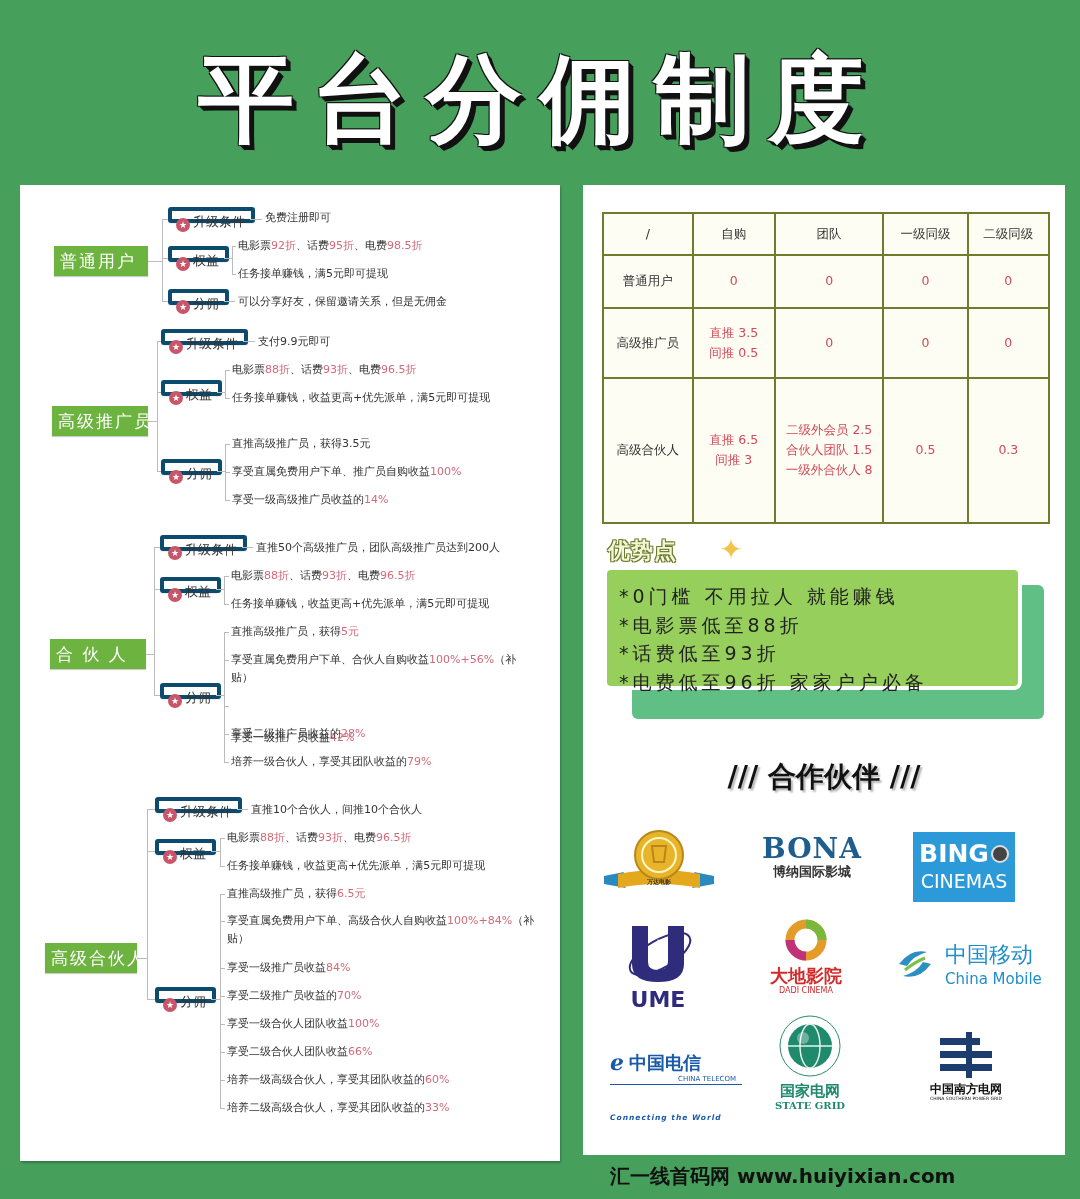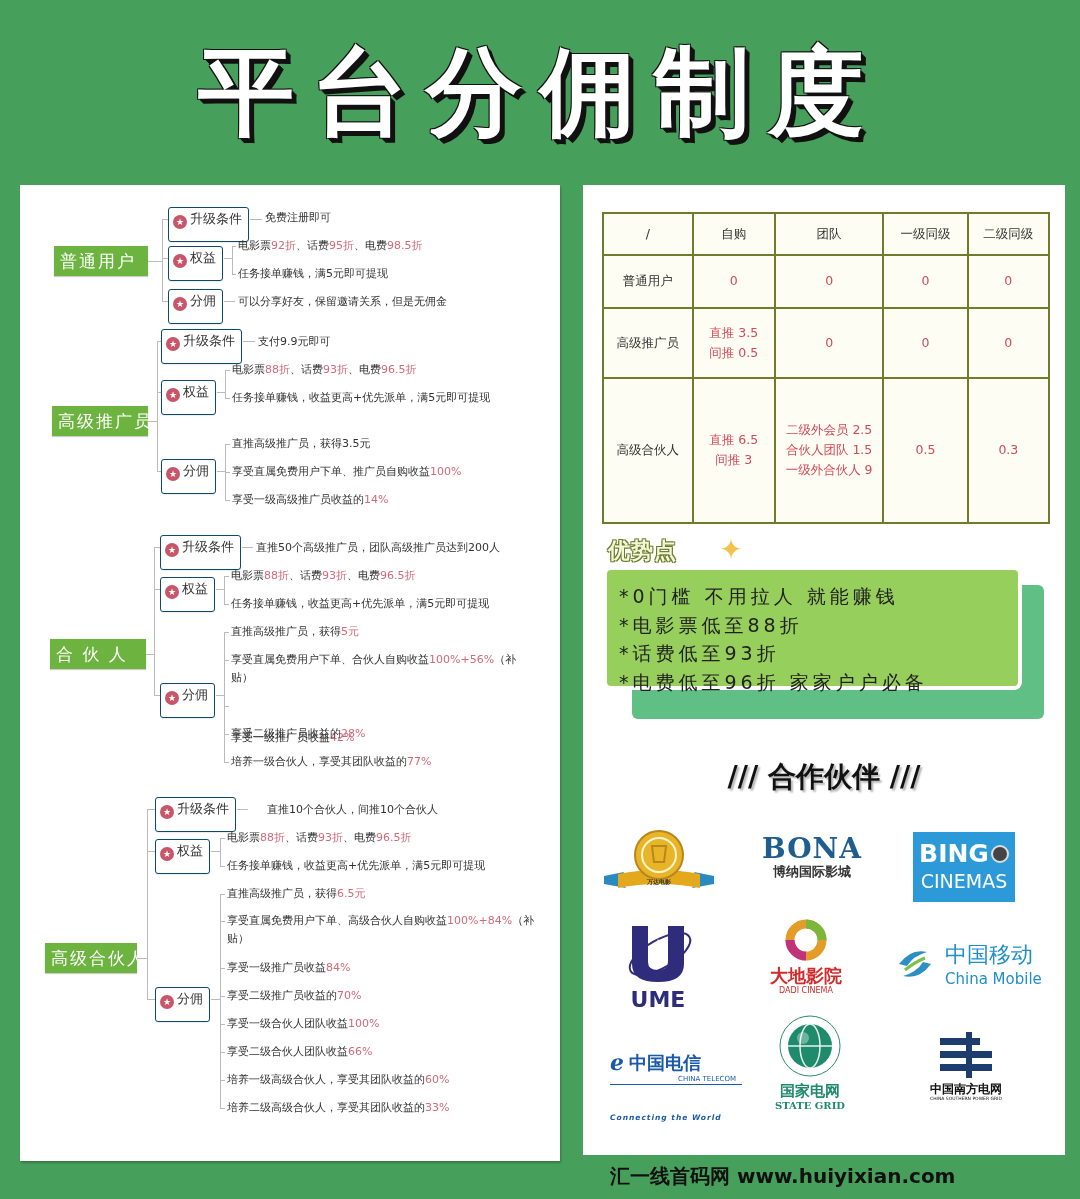--- a/index.html
+++ b/index.html
@@ -10,41 +10,41 @@
     position: relative;
     color: #333;
   }
   .title {
     position: absolute; left: 0; top: 40px; width: 1080px; height: 120px;
     text-align: center;
     font-size: 96px; font-weight: bold; color: #fff;
     letter-spacing: 18px;
     line-height: 120px;
     text-shadow: 4px 4px 0 #111, 3px 3px 0 #111, 2px 2px 0 #111, 5px 5px 0 #111, -1px -1px 0 #111, 1px -1px 0 #111, -1px 1px 0 #111;
-    font-family: Liberation Mono, monospace;
+    font-family: Liberation Serif, serif;
   }
   .panel-left {
     position: absolute; left: 20px; top: 185px; width: 540px; height: 976px;
     background: #fff; box-shadow: 1px 2px 2px rgba(0,0,0,0.25);
   }
   .panel-right {
     position: absolute; left: 583px; top: 185px; width: 482px; height: 970px;
     background: #fff;
   }
   .root {
     position: absolute; background: #6db33f; color: #fff;
     font-size: 17px; padding: 0 6px; height: 30px; line-height: 30px;
     letter-spacing: 2px; box-shadow: 0 1px 1px rgba(0,0,0,0.2);
     white-space: nowrap;
   }
   .vline { position: absolute; border-left: 1px solid #bbb; }
   .hline { position: absolute; border-top: 1px solid #bbb; }
   .badge {
-    position: absolute; background: #fff; border: 1px solid #0c4a6e; border-radius: 3px;
-    height: 35px; line-height: 22px; padding: 0 6px 0 4px; font-size: 13px; color: #333;
+    position: absolute; background: #fff; border: 4px solid #0c4a6e; border-radius: 3px;
+    height: 16px; line-height: 22px; padding: 0 6px 0 4px; font-size: 13px; color: #333;
     white-space: nowrap; box-shadow: 0 1px 1px rgba(0,0,0,0.08);
   }
   .badge .star {
     display: inline-block; width: 14px; height: 14px; border-radius: 50%;
     background: #c8566a; color: #fff; font-size: 9px; line-height: 14px; text-align: center;
     vertical-align: -2px; margin-right: 3px;
   }
   .leaf {
     position: absolute; font-size: 11px; color: #333; line-height: 18px; white-space: nowrap;
   }
@@ -165,28 +165,28 @@
     <div class="vline" style="left: 224px; top: 632px; height: 130px;"></div>
     <div class="hline" style="left: 224px; top: 632px; width: 5px;"></div>
     <div class="hline" style="left: 224px; top: 660px; width: 5px;"></div>
     <div class="hline" style="left: 224px; top: 706px; width: 5px;"></div>
     <div class="hline" style="left: 224px; top: 734px; width: 5px;"></div>
     <div class="hline" style="left: 224px; top: 762px; width: 5px;"></div>
     <div class="leaf" style="left: 231px; top: 623px; width: auto;"><span>直推高级推广员，获得</span><span class="hl">5元</span></div>
     <div class="leaf wrap" style="left: 231px; top: 651px; width: 300px;"><span>享受直属免费用户下单、合伙人自购收益</span><span class="hl">100%+56%</span><span>（补贴）</span></div>
     <div class="leaf" style="left: 231px; top: 697px; width: auto; margin-top: 32px;"><span>享受一级推广员收益</span><span class="hl">42%</span></div>
     <div class="leaf" style="left: 231px; top: 725px; width: auto;"><span>享受二级推广员收益的</span><span class="hl">28%</span></div>
-    <div class="leaf" style="left: 231px; top: 753px; width: auto;"><span>培养一级合伙人，享受其团队收益的</span><span class="hl">77%</span></div>
+    <div class="leaf" style="left: 231px; top: 753px; width: auto;"><span>培养一级合伙人，享受其团队收益的</span><span class="hl">79%</span></div>
     <div class="root" style="left: 45px; top: 943px; width: 92px;">高级合伙人</div>
     <div class="hline" style="left: 137px; top: 958px; width: 10px;"></div>
     <div class="vline" style="left: 147px; top: 809px; height: 190px;"></div>
     <div class="hline" style="left: 147px; top: 809px; width: 8px;"></div>
     <div class="badge" style="left: 155px; top: 797px;"><span class="star">★</span><span>升级条件</span></div>
     <div class="hline" style="left: 237px; top: 809px; width: 11px;"></div>
-    <div class="leaf" style="left: 251px; top: 801px; width: auto; margin-left: 16px;">直推10个合伙人，间推10个合伙人</div>
+    <div class="leaf" style="left: 251px; top: 801px; width: auto;">直推10个合伙人，间推10个合伙人</div>
     <div class="hline" style="left: 147px; top: 851px; width: 8px;"></div>
     <div class="badge" style="left: 155px; top: 839px;"><span class="star">★</span><span>权益</span></div>
     <div class="hline" style="left: 211px; top: 851px; width: 9px;"></div>
     <div class="vline" style="left: 220px; top: 838px; height: 28px;"></div>
     <div class="hline" style="left: 220px; top: 838px; width: 5px;"></div>
     <div class="hline" style="left: 220px; top: 866px; width: 5px;"></div>
     <div class="leaf" style="left: 227px; top: 829px; width: auto;"><span>电影票</span><span class="hl">88折</span><span>、话费</span><span class="hl">93折</span><span>、电费</span><span class="hl">96.5折</span></div>
     <div class="leaf" style="left: 227px; top: 857px; width: auto;">任务接单赚钱，收益更高+优先派单，满5元即可提现</div>
     <div class="hline" style="left: 147px; top: 999px; width: 8px;"></div>
     <div class="badge" style="left: 155px; top: 987px;"><span class="star">★</span><span>分佣</span></div>
@@ -246,21 +246,21 @@
       </tr>
       <tr style="height: 116px;">
         <td>高级合伙人</td>
         <td class="val">
           <div>直推 6.5</div>
           <div>间推 3</div>
         </td>
         <td class="val">
           <div>二级外会员 2.5</div>
           <div>合伙人团队 1.5</div>
-          <div>一级外合伙人 9</div>
+          <div>一级外合伙人 8</div>
         </td>
         <td class="val">0.5</td>
         <td class="val">0.3</td>
       </tr>
     </tbody>
 </table>
 
 <div class="adv-title">优势点</div>
 <div class="adv-star">✦</div>
 <div class="adv-shadow"></div>

